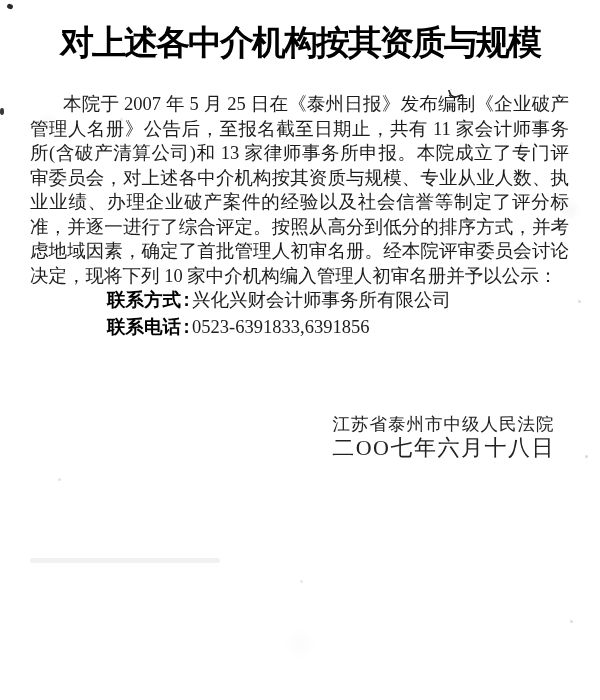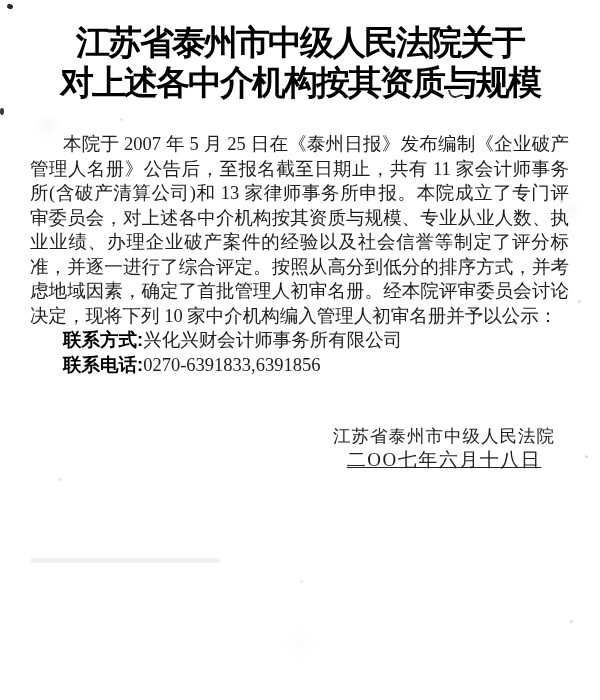--- a/index.html
+++ b/index.html
@@ -36,46 +36,47 @@
   }
   .content p {
     margin: 0;
     text-indent: 33px;
   }
   .contact-line {
     text-indent: 33px;
     margin: 0;
   }
   .contact-label {
-    font-family: Liberation Sans, sans-serif;
+    font-family: Liberation Mono, monospace;
     font-weight: 700;
     color: #000;
+    margin-left: 44px;
   }
   .signature {
     margin-top: 48px;
     padding-right: 45px;
     text-align: right;
     font-family: "Liberation Serif", serif;
   }
   .signature-inner {
     display: inline-block;
     text-align: center;
   }
   .signature-name {
     font-size: 17.5px;
     letter-spacing: 1px;
     line-height: 23px;
     color: #222;
+    margin-top: 24px;
   }
   .signature-date {
-    font-size: 19px;
+    font-size: 22px;
     letter-spacing: 1.5px;
     line-height: 23px;
     color: #222;
-    text-decoration: underline;
   }
   
   .speck { position: absolute; border-radius: 50%; }
   .speck-a { left: 7px; top: 4px; width: 6px; height: 5px; background: #2a2a2a; transform: rotate(20deg); }
   .speck-b { left: 0px; top: 108px; width: 4px; height: 7px; background: #3a3a3a; border-radius: 40%; }
   .hook {
     position: absolute; left: 449px; top: 88px;
     width: 11px; height: 8px;
     border-left: 2px solid #2b2b2b;
     border-bottom: 2px solid #2b2b2b;
@@ -109,30 +110,29 @@
   <div class="dot d1"></div>
   <div class="dot d2"></div>
   <div class="dot d3"></div>
   <div class="dot d4"></div>
   <div class="dot d5"></div>
   <div class="dot d6"></div>
   <div class="dot d7"></div>
   <div class="dot d8"></div>
 
   <div class="title">
-    <div>江苏省泰州市中级人民法院关于</div>
     <div>对上述各中介机构按其资质与规模</div>
   </div>
 
   <div class="content">
     <p>本院于 2007 年 5 月 25 日在《泰州日报》发布编制《企业破产管理人名册》公告后，至报名截至日期止，共有 11 家会计师事务所(含破产清算公司)和 13 家律师事务所申报。本院成立了专门评审委员会，对上述各中介机构按其资质与规模、专业从业人数、执业业绩、办理企业破产案件的经验以及社会信誉等制定了评分标准，并逐一进行了综合评定。按照从高分到低分的排序方式，并考虑地域因素，确定了首批管理人初审名册。经本院评审委员会讨论决定，现将下列 10 家中介机构编入管理人初审名册并予以公示：</p>
 
     <p class="contact-line"><span class="contact-label">联系方式:</span><span>兴化兴财会计师事务所有限公司</span></p>
 
-    <p class="contact-line"><span class="contact-label">联系电话:</span><span>0270-6391833,6391856</span></p>
+    <p class="contact-line"><span class="contact-label">联系电话:</span><span>0523-6391833,6391856</span></p>
   </div>
 
   <div class="signature">
     <div class="signature-inner">
       <div class="signature-name">江苏省泰州市中级人民法院</div>
       <div class="signature-date">二OO七年六月十八日</div>
     </div>
   </div>
 
 </div>

